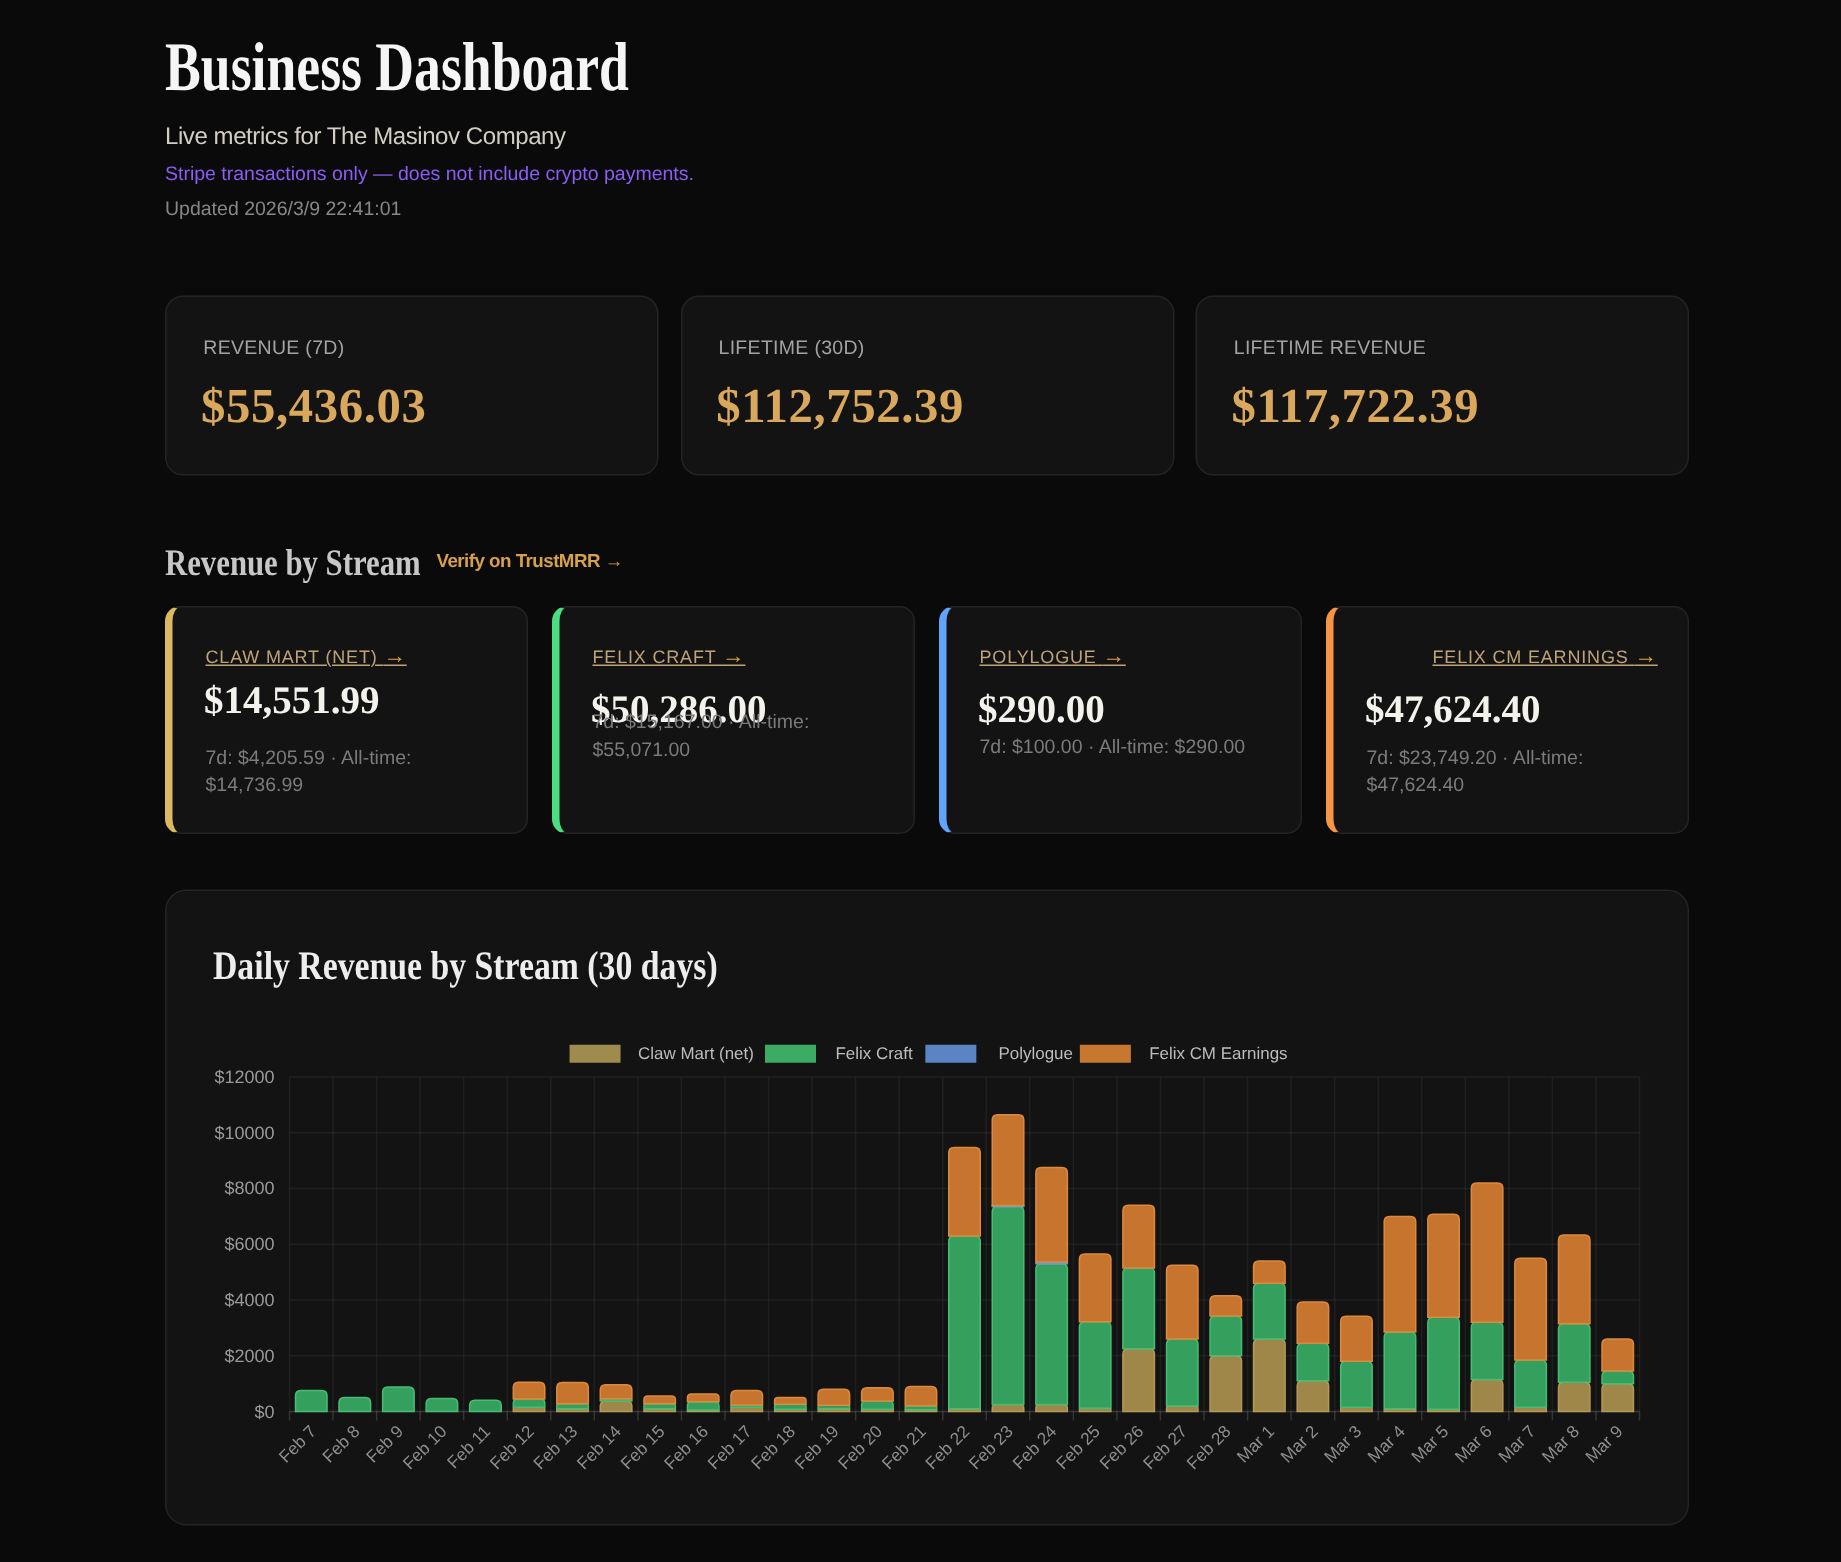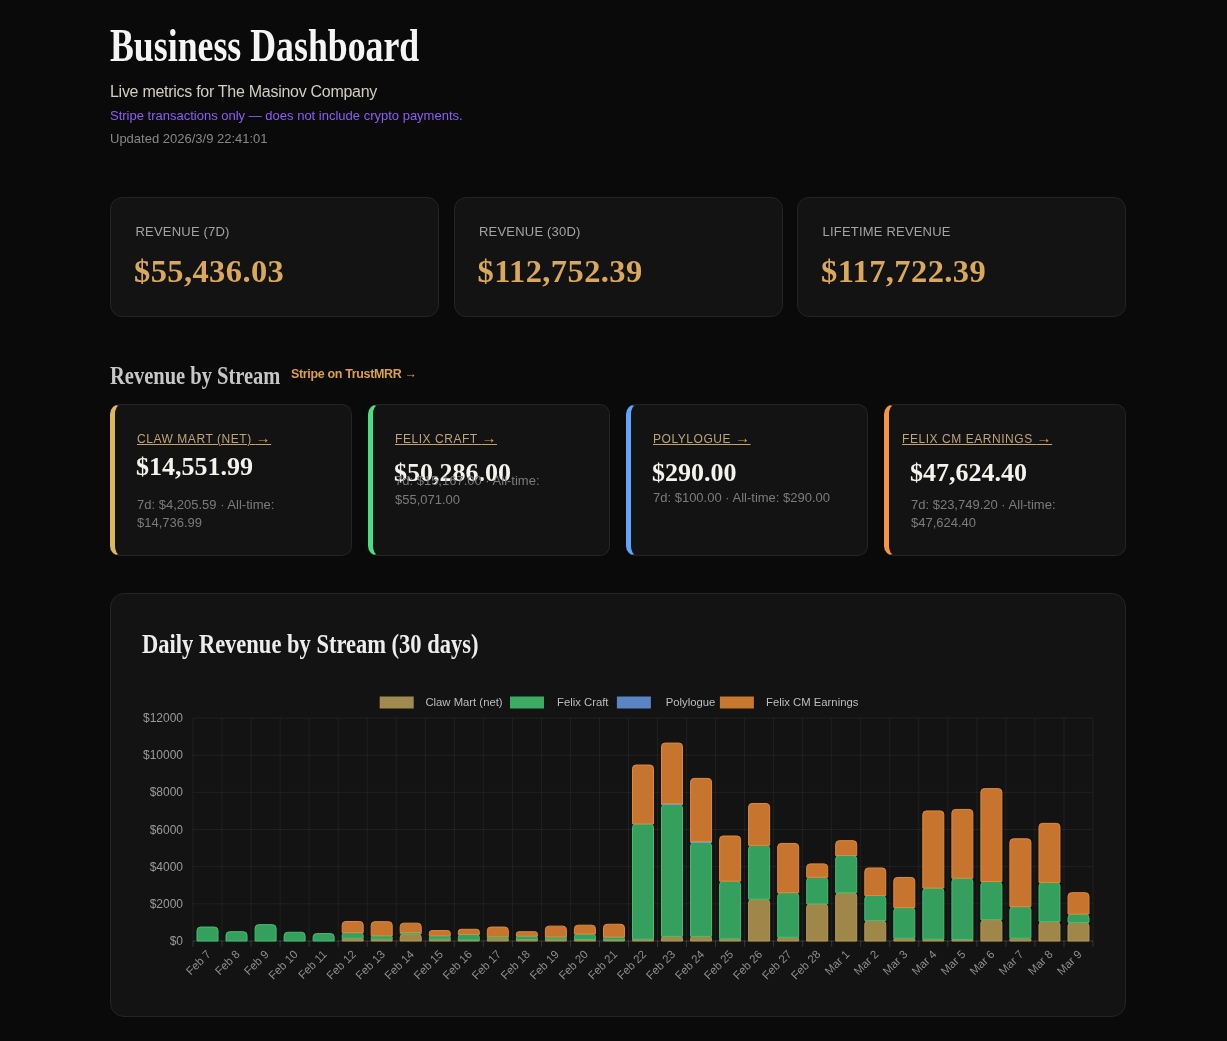--- a/index.html
+++ b/index.html
@@ -15,47 +15,47 @@
 <body>
   <h1 class="serif abs" style="left:110px; top:24px; font-size:42px; line-height:48px; font-weight:700; color:#f5f5f5; transform:scale(0.852,1.1); transform-origin:left bottom; white-space:nowrap;">Business Dashboard</h1>
   <div class="abs" style="left:110px; top:82.5px; font-size:16px; letter-spacing:-0.28px; color:#d3cec4;">Live metrics for The Masinov Company</div>
   <div class="abs" style="left:110px; top:108px; font-size:13px; color:#8b5cf6;">Stripe transactions only — does not include crypto payments.</div>
   <div class="abs" style="left:110px; top:131px; font-size:13px; color:#878787;">Updated 2026/3/9 22:41:01</div>
 
   <div class="card" style="left:110px; top:197px; width:329px; height:120px;"></div>
   <div class="card" style="left:453.5px; top:197px; width:329px; height:120px;"></div>
   <div class="card" style="left:797px; top:197px; width:329px; height:120px;"></div>
   <div class="abs slabel" style="left:135.5px; top:223.5px;">REVENUE (7D)</div>
-  <div class="abs slabel" style="left:479px; top:223.5px;">REVENUE (30D)</div>
+  <div class="abs slabel" style="left:479px; top:223.5px;">LIFETIME (30D)</div>
   <div class="abs slabel" style="left:822.5px; top:223.5px;">LIFETIME REVENUE</div>
   <div class="serif abs" style="left:134px; top:252.5px; font-size:32.5px; letter-spacing:0.4px; font-weight:700; color:#d9a85c;">$55,436.03</div>
   <div class="serif abs" style="left:477.5px; top:252.5px; font-size:32.5px; letter-spacing:0.4px; font-weight:700; color:#d9a85c;">$112,752.39</div>
   <div class="serif abs" style="left:821px; top:252.5px; font-size:32.5px; letter-spacing:0.4px; font-weight:700; color:#d9a85c;">$117,722.39</div>
 
   <div class="serif abs" style="left:110px; top:362px; font-size:25px; font-weight:700; color:#c7c7c7; transform:scaleX(0.82); transform-origin:left top; white-space:nowrap;">Revenue by Stream</div>
-  <div class="abs" style="left:291px; top:367px; font-size:12.5px; font-weight:600; letter-spacing:-0.35px; color:#d9a04a;">Stripe on TrustMRR →</div>
+  <div class="abs" style="left:291px; top:367px; font-size:12.5px; font-weight:600; letter-spacing:-0.35px; color:#d9a04a;">Verify on TrustMRR →</div>
 
   <div class="card" style="left:110px; top:404px; width:242px; height:152px; border-left:5px solid #dcb860; border-radius:10px;"></div>
   <div class="card" style="left:368px; top:404px; width:242px; height:152px; border-left:5px solid #4ade80; border-radius:10px;"></div>
   <div class="card" style="left:626px; top:404px; width:242px; height:152px; border-left:5px solid #60a5fa; border-radius:10px;"></div>
   <div class="card" style="left:884px; top:404px; width:242px; height:152px; border-left:5px solid #f59545; border-radius:10px;"></div>
 
   <div class="abs stitle" style="left:137px; top:430px;">CLAW MART (NET) <span style="color:#d9a04a; font-size:15px; line-height:1;">→</span></div>
   <div class="abs sval" style="left:136px; top:452px;">$14,551.99</div>
   <div class="abs ssub" style="left:137px; top:495.5px; width:180px;">7d: $4,205.59 · All-time: $14,736.99</div>
 
   <div class="abs stitle" style="left:395px; top:430px;">FELIX CRAFT <span style="color:#d9a04a; font-size:15px; line-height:1;">→</span></div>
   <div class="abs sval" style="left:394px; top:457.5px;">$50,286.00</div>
   <div class="abs ssub" style="left:395px; top:472px; width:180px;">7d: $15,167.00 · All-time: $55,071.00</div>
 
   <div class="abs stitle" style="left:653px; top:430px;">POLYLOGUE <span style="color:#d9a04a; font-size:15px; line-height:1;">→</span></div>
   <div class="abs sval" style="left:652px; top:457.5px;">$290.00</div>
   <div class="abs ssub" style="left:653px; top:489px; width:200px;">7d: $100.00 · All-time: $290.00</div>
 
-  <div class="abs stitle" style="left:902px; top:430px;">FELIX CM EARNINGS <span style="color:#d9a04a; font-size:15px; line-height:1;">→</span></div>
+  <div class="abs stitle" style="left:955px; top:430px;">FELIX CM EARNINGS <span style="color:#d9a04a; font-size:15px; line-height:1;">→</span></div>
   <div class="abs sval" style="left:910px; top:457.5px;">$47,624.40</div>
   <div class="abs ssub" style="left:911px; top:495.5px; width:180px;">7d: $23,749.20 · All-time: $47,624.40</div>
 
   <div class="card" style="left:110px; top:593px; width:1016px; height:424px; border-radius:14px;"></div>
   <div class="serif abs" style="left:142px; top:634px; font-size:22.5px; line-height:26px; font-weight:700; color:#ededed; transform:scaleY(1.2); transform-origin:left bottom; white-space:nowrap;">Daily Revenue by Stream (30 days)</div>
   <svg class="abs" style="left:110px; top:593px;" width="1016" height="424" font-family="Liberation Sans, sans-serif">
 <line x1="83.0" y1="125.0" x2="83.0" y2="348.0" stroke="rgba(255,255,255,0.055)" stroke-width="1"></line>
 <line x1="112.0" y1="125.0" x2="112.0" y2="348.0" stroke="rgba(255,255,255,0.055)" stroke-width="1"></line>
 <line x1="141.1" y1="125.0" x2="141.1" y2="348.0" stroke="rgba(255,255,255,0.055)" stroke-width="1"></line>
 <line x1="170.1" y1="125.0" x2="170.1" y2="348.0" stroke="rgba(255,255,255,0.055)" stroke-width="1"></line>

